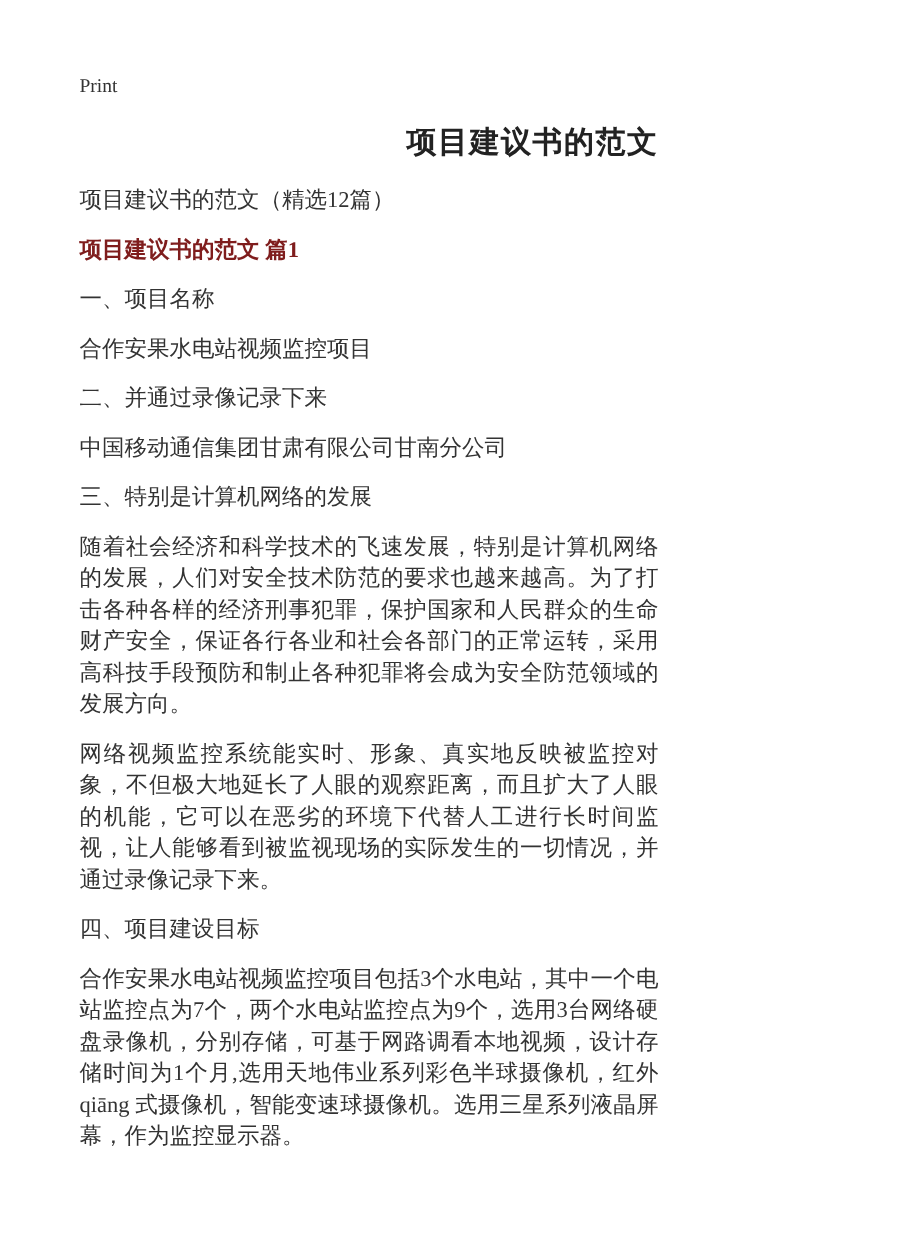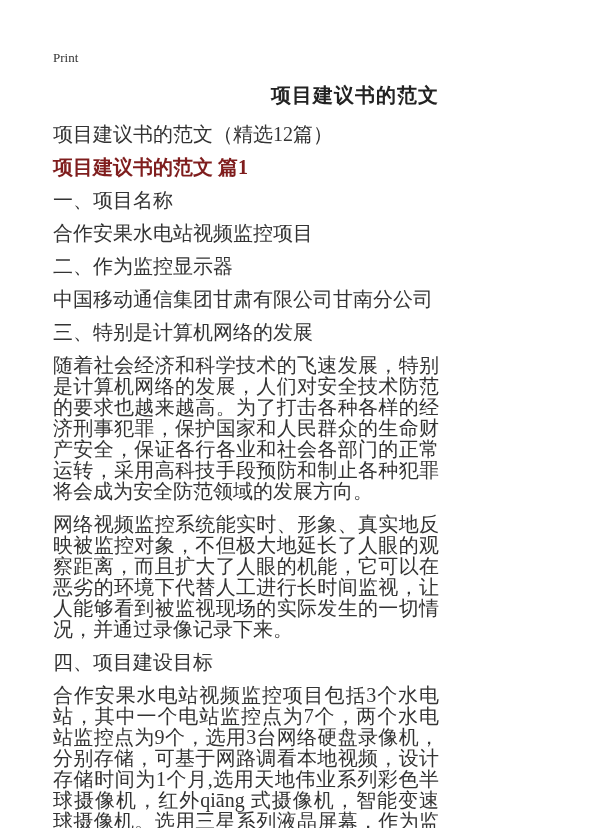--- a/index.html
+++ b/index.html
@@ -27,21 +27,21 @@
   .doc-title {
     margin: 16px 0 16px 0;
     text-align: right;
     font-size: 20px;
     line-height: 26px;
     font-weight: bold;
     color: #222222;
     letter-spacing: 1px;
   }
   p.doc-para {
-    font-size: 20px;
+    font-size: 15px;
     line-height: 21px;
     margin: 0 0 12px 0;
     text-align: justify;
     color: #333333;
   }
   p.doc-para.bold {
     font-weight: bold;
     color: #7f1d1d;
   }
 </style>
@@ -55,21 +55,21 @@
   <h1 class="doc-title">项目建议书的范文</h1>
 
   <p class="doc-para">项目建议书的范文（精选12篇）</p>
 
   <p class="doc-para bold">项目建议书的范文 篇1</p>
 
   <p class="doc-para">一、项目名称</p>
 
   <p class="doc-para">合作安果水电站视频监控项目</p>
 
-  <p class="doc-para">二、作为监控显示器</p>
+  <p class="doc-para">二、并通过录像记录下来</p>
 
   <p class="doc-para">中国移动通信集团甘肃有限公司甘南分公司</p>
 
   <p class="doc-para">三、特别是计算机网络的发展</p>
 
   <p class="doc-para">随着社会经济和科学技术的飞速发展，特别是计算机网络的发展，人们对安全技术防范的要求也越来越高。为了打击各种各样的经济刑事犯罪，保护国家和人民群众的生命财产安全，保证各行各业和社会各部门的正常运转，采用高科技手段预防和制止各种犯罪将会成为安全防范领域的发展方向。</p>
 
   <p class="doc-para">网络视频监控系统能实时、形象、真实地反映被监控对象，不但极大地延长了人眼的观察距离，而且扩大了人眼的机能，它可以在恶劣的环境下代替人工进行长时间监视，让人能够看到被监视现场的实际发生的一切情况，并通过录像记录下来。</p>
 
 

